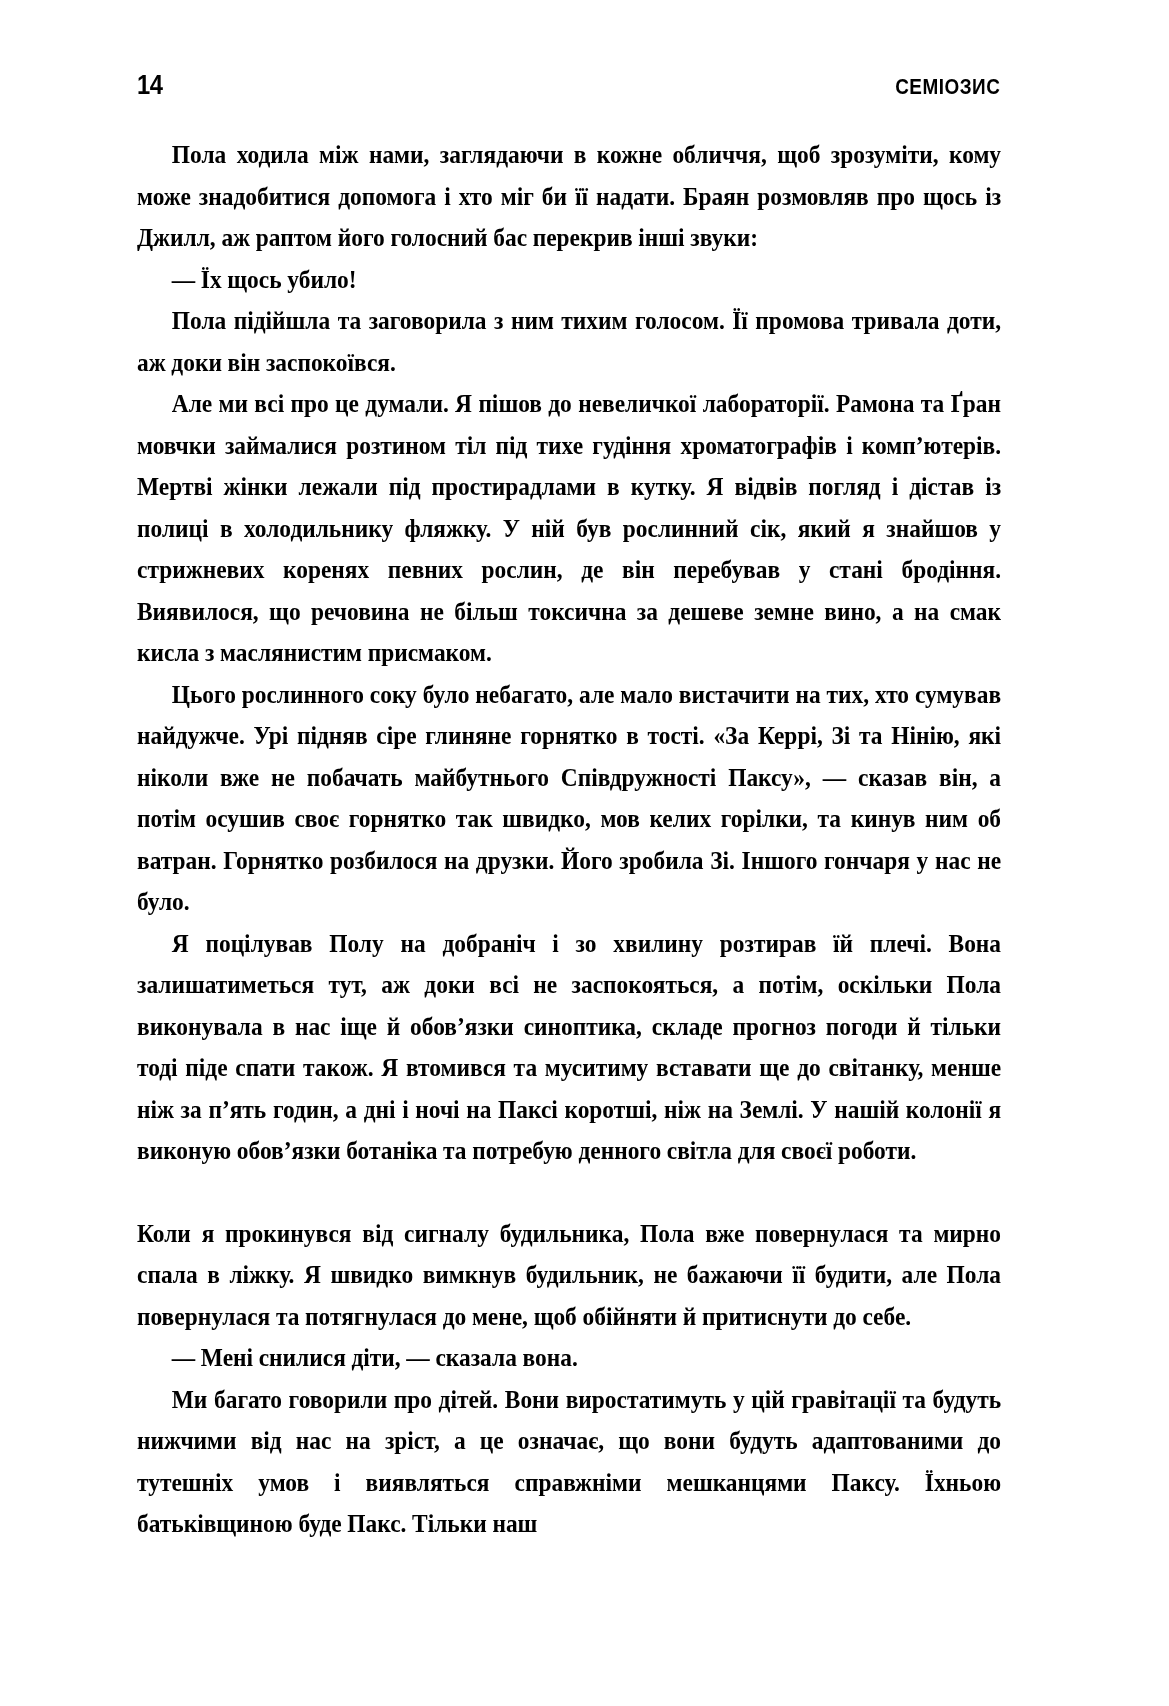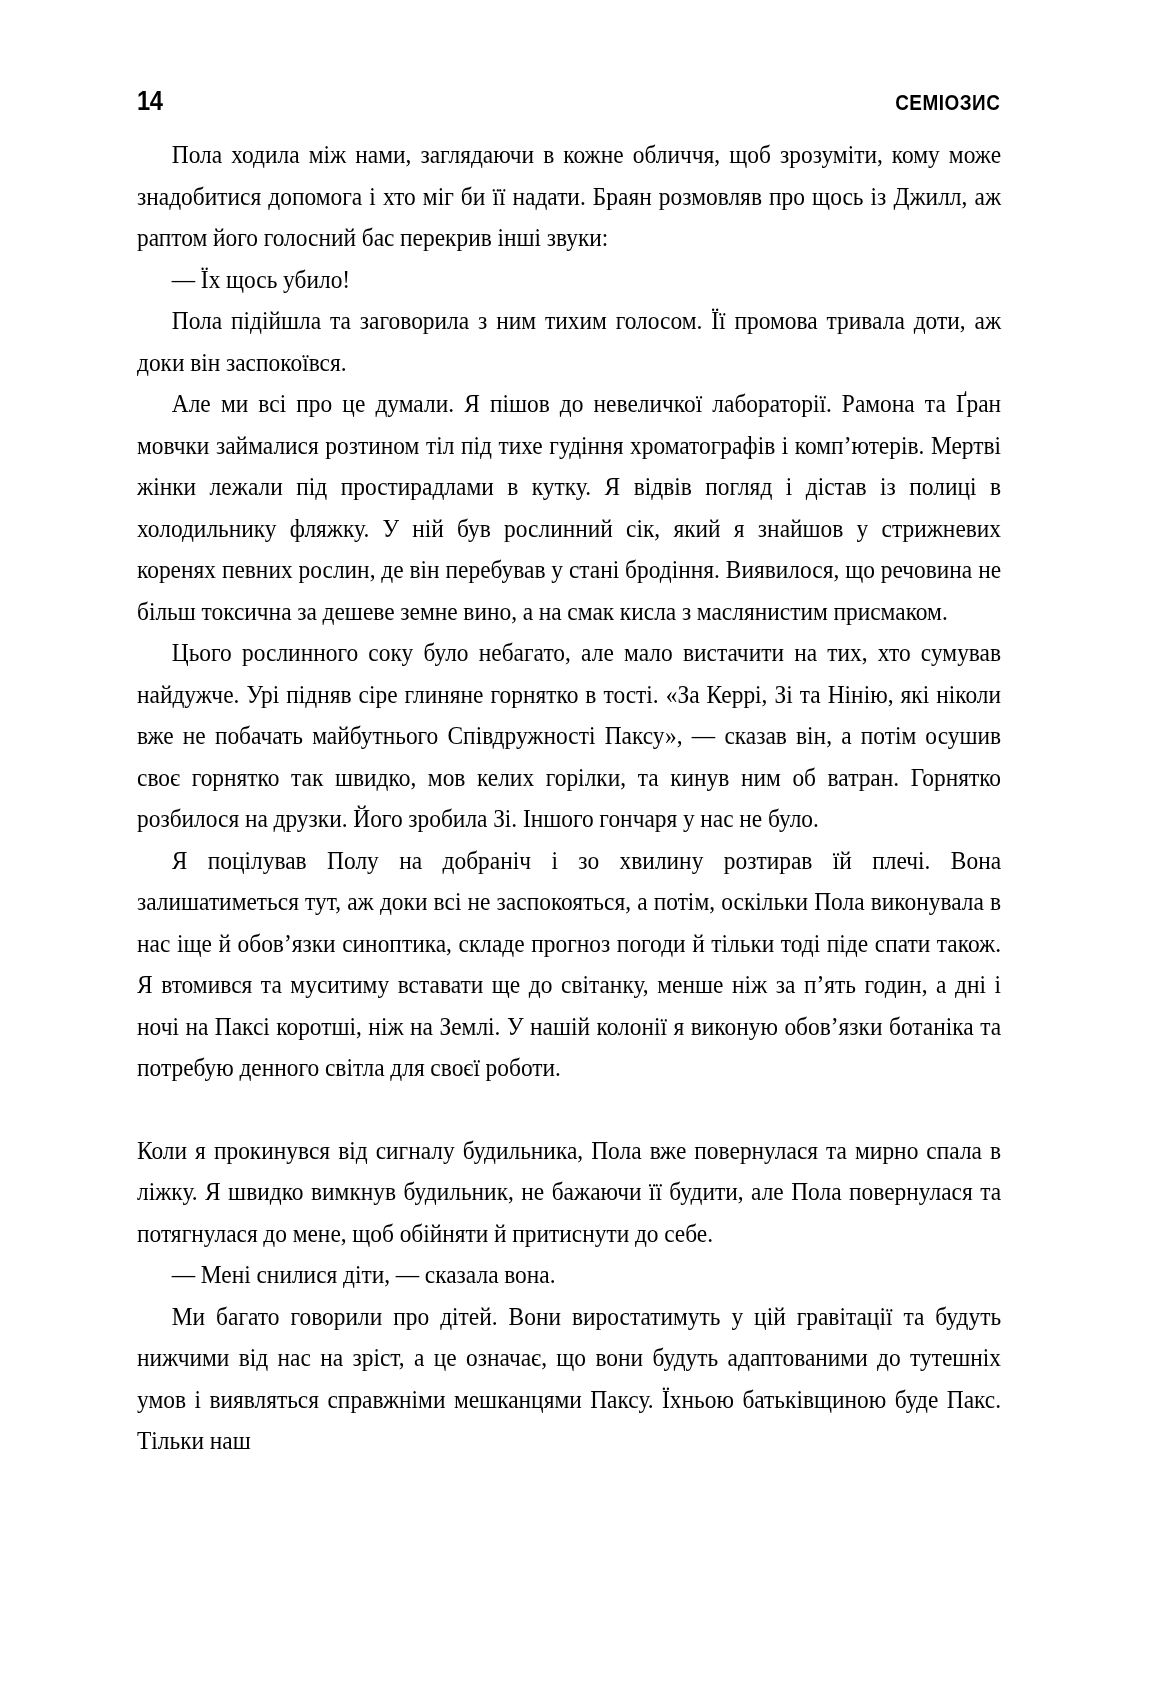--- a/index.html
+++ b/index.html
@@ -25,21 +25,20 @@
   
   .running-head {
     position: absolute;
     left: 137px;
     right: 169px;
     top: 72px;
     height: 34px;
     display: flex;
     align-items: baseline;
     justify-content: space-between;
-    margin-top: 16px;
   }
 
   .folio {
     font-family: "Liberation Sans", "DejaVu Sans", sans-serif;
     font-weight: bold;
     font-size: 27px;
     line-height: 1;
     letter-spacing: -0.5px;
     transform: scaleX(0.88);
     transform-origin: left bottom;
@@ -56,20 +55,21 @@
     transform-origin: right bottom;
     color: #000;
   }
 
   
   .textblock {
     position: absolute;
     left: 137px;
     top: 134px;
     width: 864px;
+    font-weight: bold;
   }
 
   .para {
     margin: 0;
     text-align: justify;
     text-justify: inter-word;
     font-size: 25.6px;
     line-height: 41.5px;
     text-indent: 38px;
     hyphens: manual;

